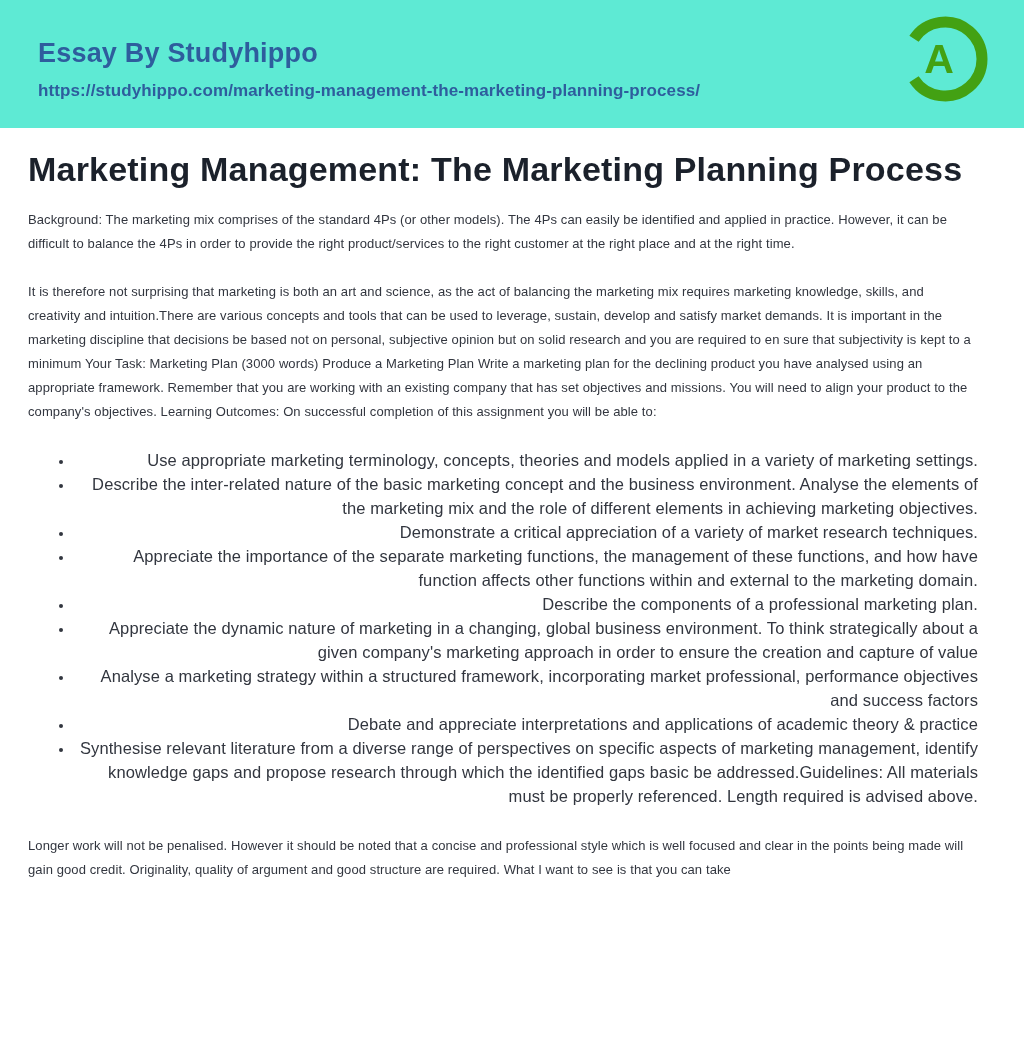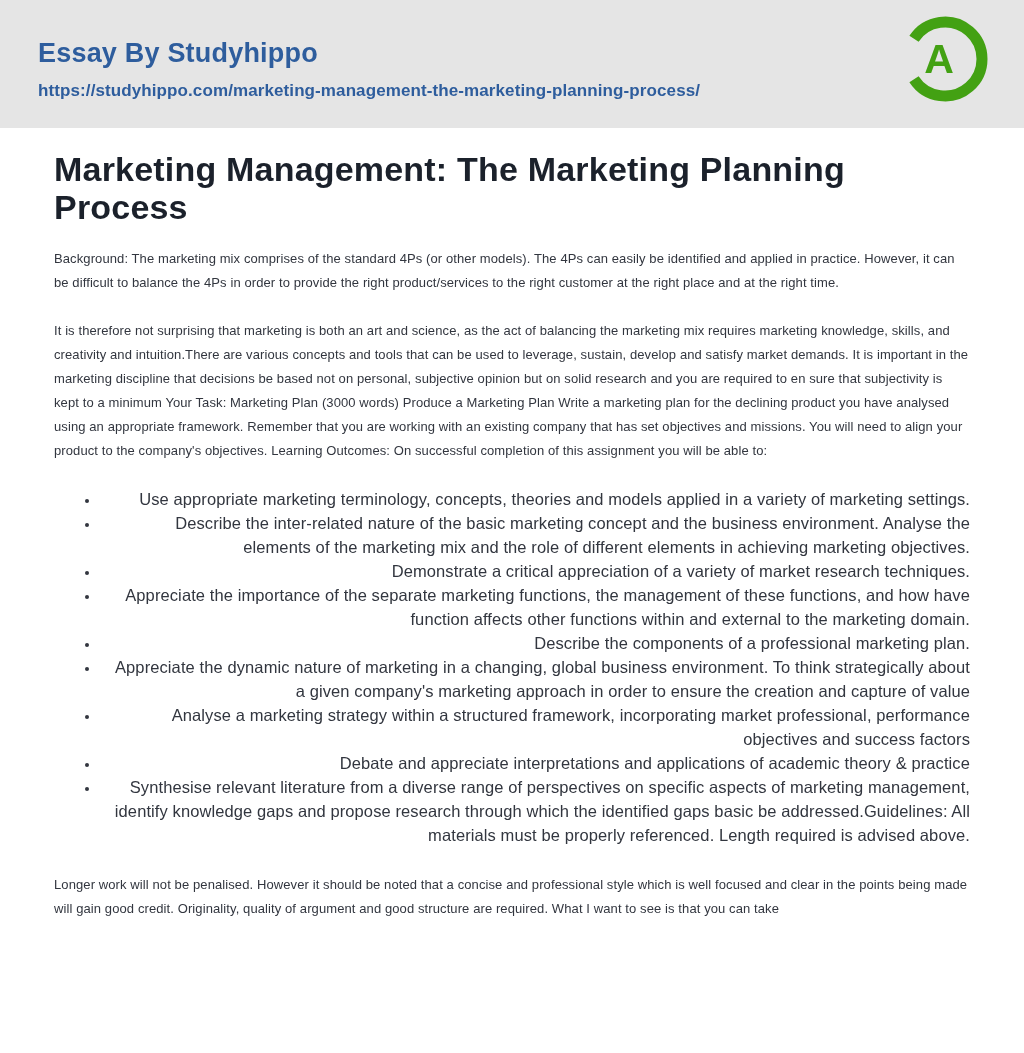--- a/index.html
+++ b/index.html
@@ -8,21 +8,21 @@
     background: #ffffff;
     font-family: "Liberation Sans", "DejaVu Sans", sans-serif;
   }
   body { min-height: 1053px; position: relative; }
 
   
   .site-header {
     position: relative;
     width: 100%;
     height: 128px;
-    background: #e5e5e5;
+    background: #5eead4;
     padding: 38px 38px 0 38px;
   }
   .site-title {
     color: #2e5d9d;
     font-size: 27px;
     font-weight: 700;
     line-height: 1.15;
     letter-spacing: 0.2px;
   }
   .site-url {
@@ -37,21 +37,21 @@
   .logo {
     position: absolute;
     top: 16px;
     right: 36px;
     width: 86px;
     height: 86px;
   }
 
   
   .content {
-    padding: 0 54px;
+    padding: 0 28px;
     color: #32363f;
   }
   .page-title {
     margin: 22px 0 20px 0;
     color: #1b212b;
     font-size: 34px;
     font-weight: 800;
     line-height: 1.13;
     letter-spacing: 0.2px;
     max-width: 950px;

